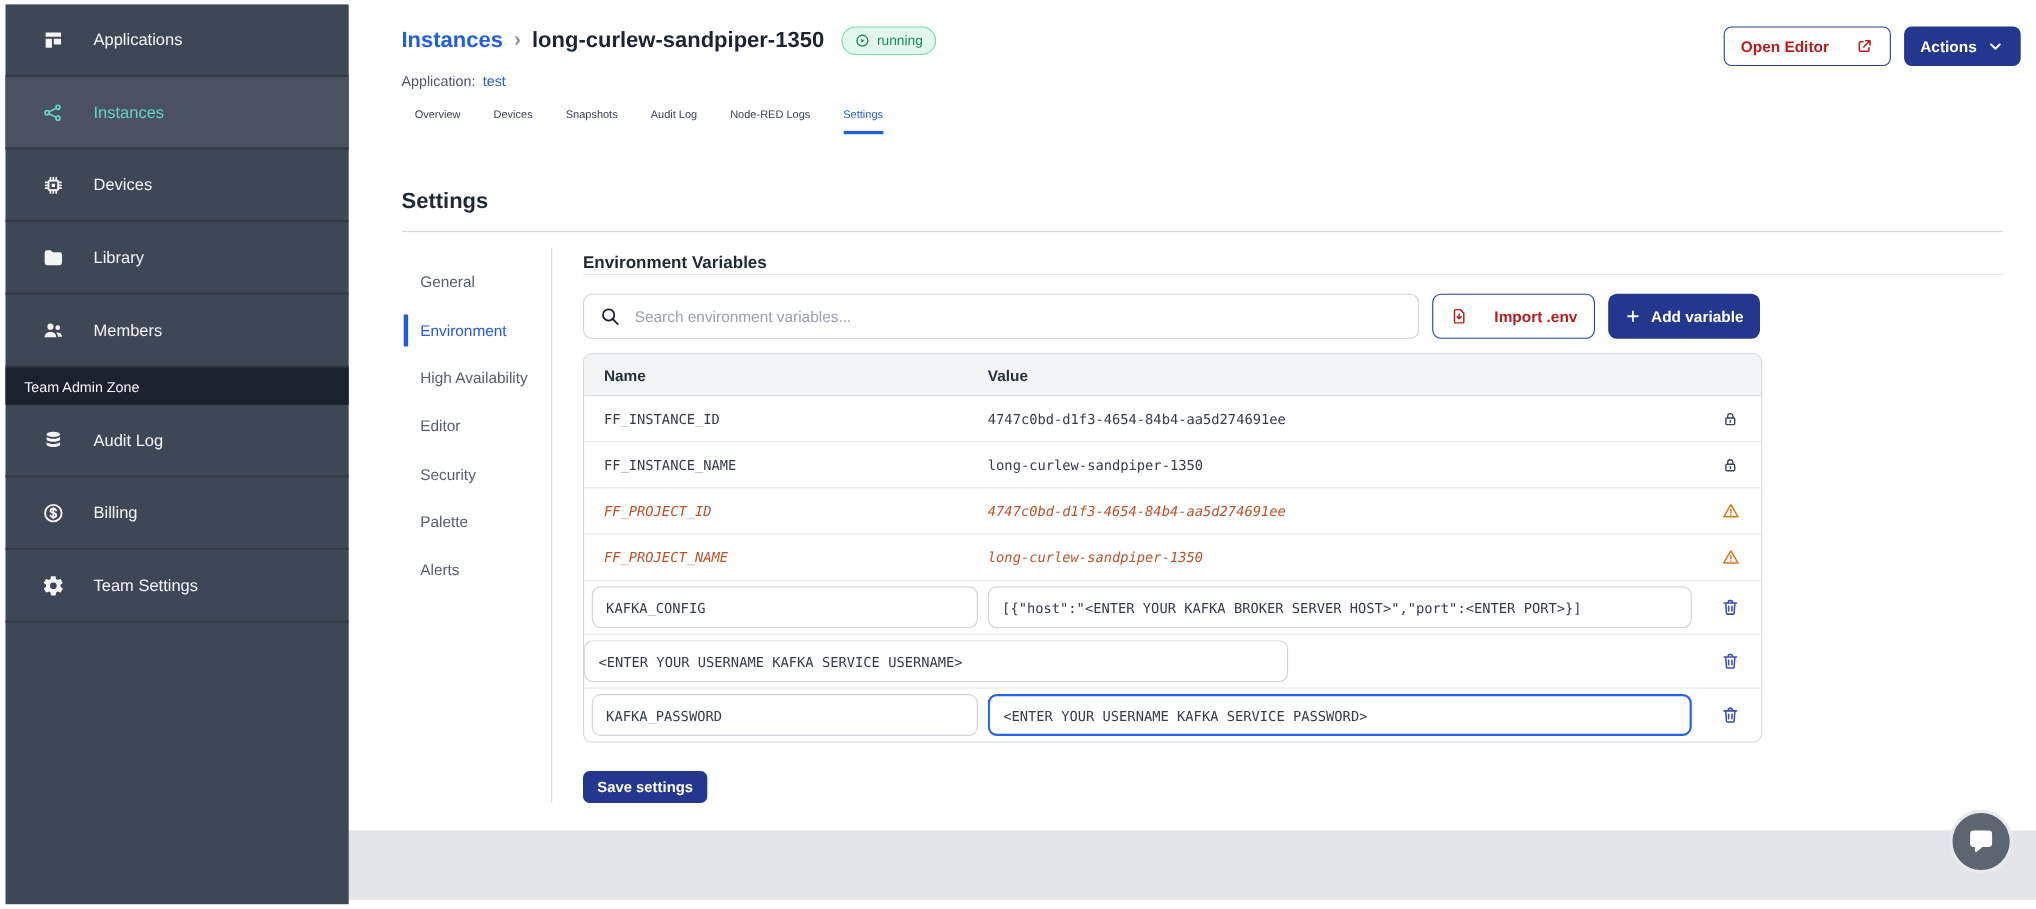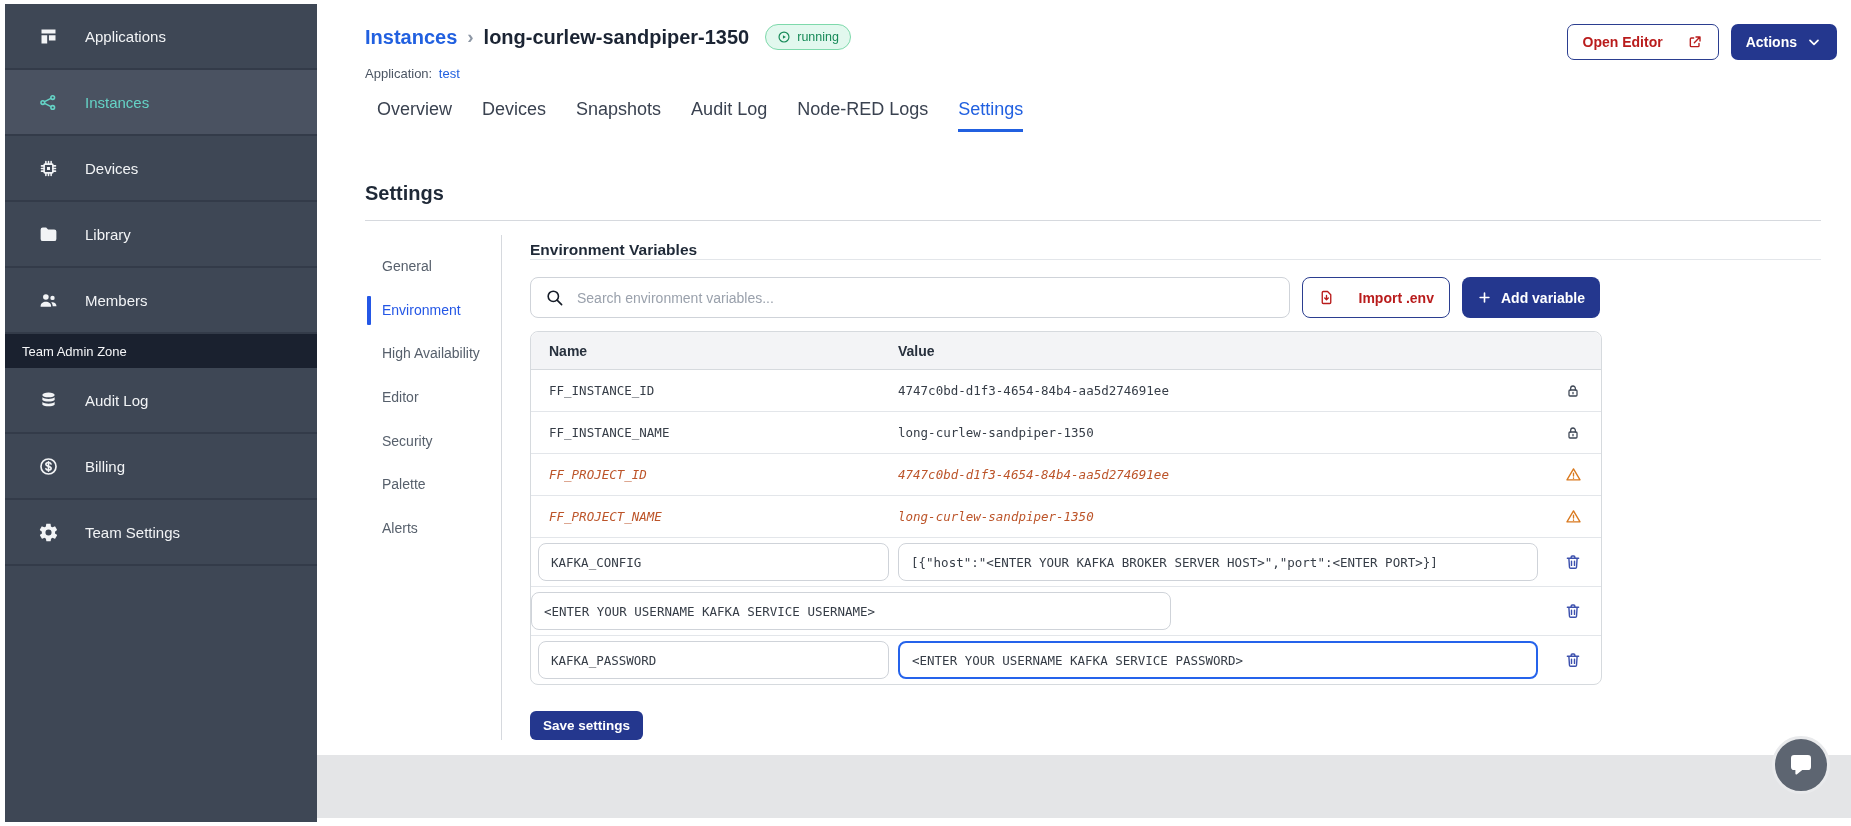--- a/index.html
+++ b/index.html
@@ -24,21 +24,21 @@
   .page-title{font-size:20px;font-weight:bold;color:#1b2433}
   .badge{margin-left:16px;display:inline-flex;align-items:center;gap:6px;height:24px;padding:0 11px;border-radius:13px;background:#e2f8ee;border:1px solid #7ed9ab;color:#178a58;font-size:12.5px}
   .badge .ic{width:14px;height:14px}
   .tb-right{display:flex;gap:12px}
   .btn-outline{display:inline-flex;align-items:center;justify-content:center;gap:24px;height:36px;padding:0 15px;background:#fff;border:1.5px solid #2b3e90;border-radius:7px;color:#b91c1c;font-weight:bold;font-size:14px;cursor:pointer;font-family:inherit}
   .btn-solid{display:inline-flex;align-items:center;justify-content:center;gap:9px;height:36px;padding:0 15px;background:#24378e;border:none;border-radius:7px;color:#fff;font-weight:bold;font-size:14px;cursor:pointer;font-family:inherit}
   .tb-right .ic{width:16px;height:16px}
   .app-line{padding:6px 0 0 80px;font-size:13px;color:#4b5563}
   .app-line a{color:#2160e0;text-decoration:none;cursor:pointer;margin-left:3px}
   .tabs{display:flex;gap:30px;margin:18px 14px 0 92px}
-  .tab{font-size:18px;color:#3a4250;padding-bottom:9px;cursor:pointer;border-bottom:3px solid transparent}
+  .tab{font-size:10px;color:#3a4250;padding-bottom:9px;cursor:pointer;border-bottom:3px solid transparent}
   .tab.active{color:#2160e0;border-bottom-color:#2160e0}
 
   
   .settings{margin:50px 30px 0 80px}
   .settings h2{margin:0;font-size:20px;color:#1f2937}
   .hr{border-top:1px solid #d6d9de;margin-top:15px}
   .settings-body{display:flex;margin-top:14px}
   .s-nav{width:137px;border-right:1px solid #d6d9de;padding:10px 0 30px;box-sizing:border-box;min-height:350px}
   .s-nav-item{position:relative;padding:11px 10px 11px 17px;font-size:14px;color:#57606c;line-height:1.55;cursor:pointer}
   .s-nav-item.active{color:#2457e6}

